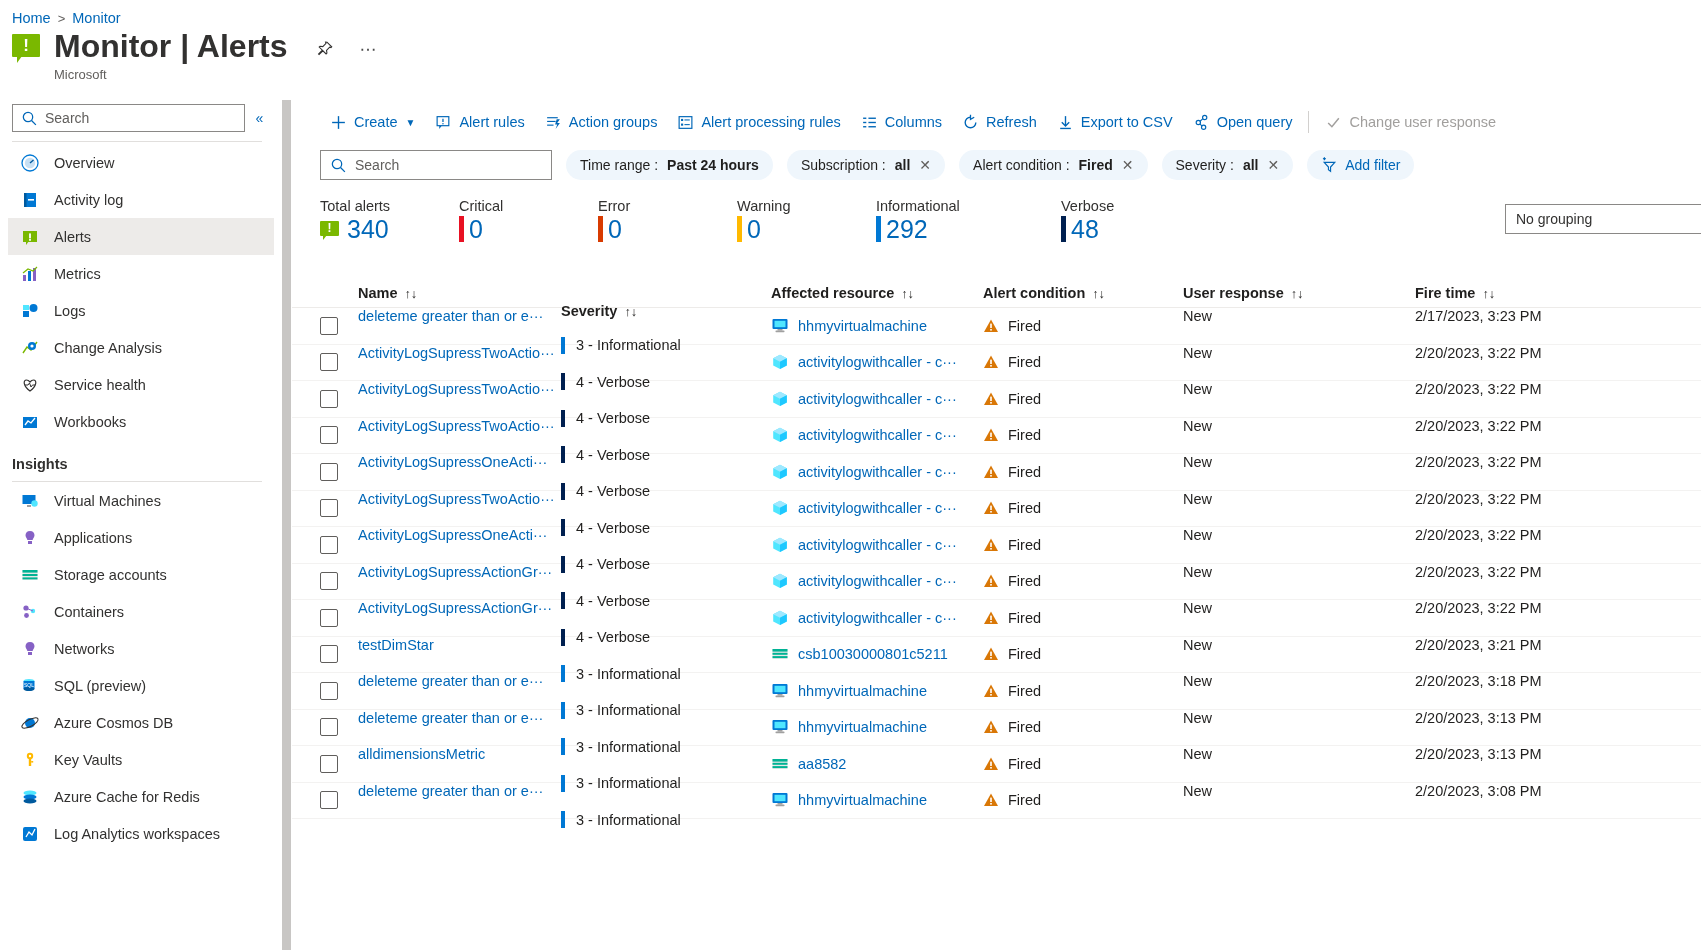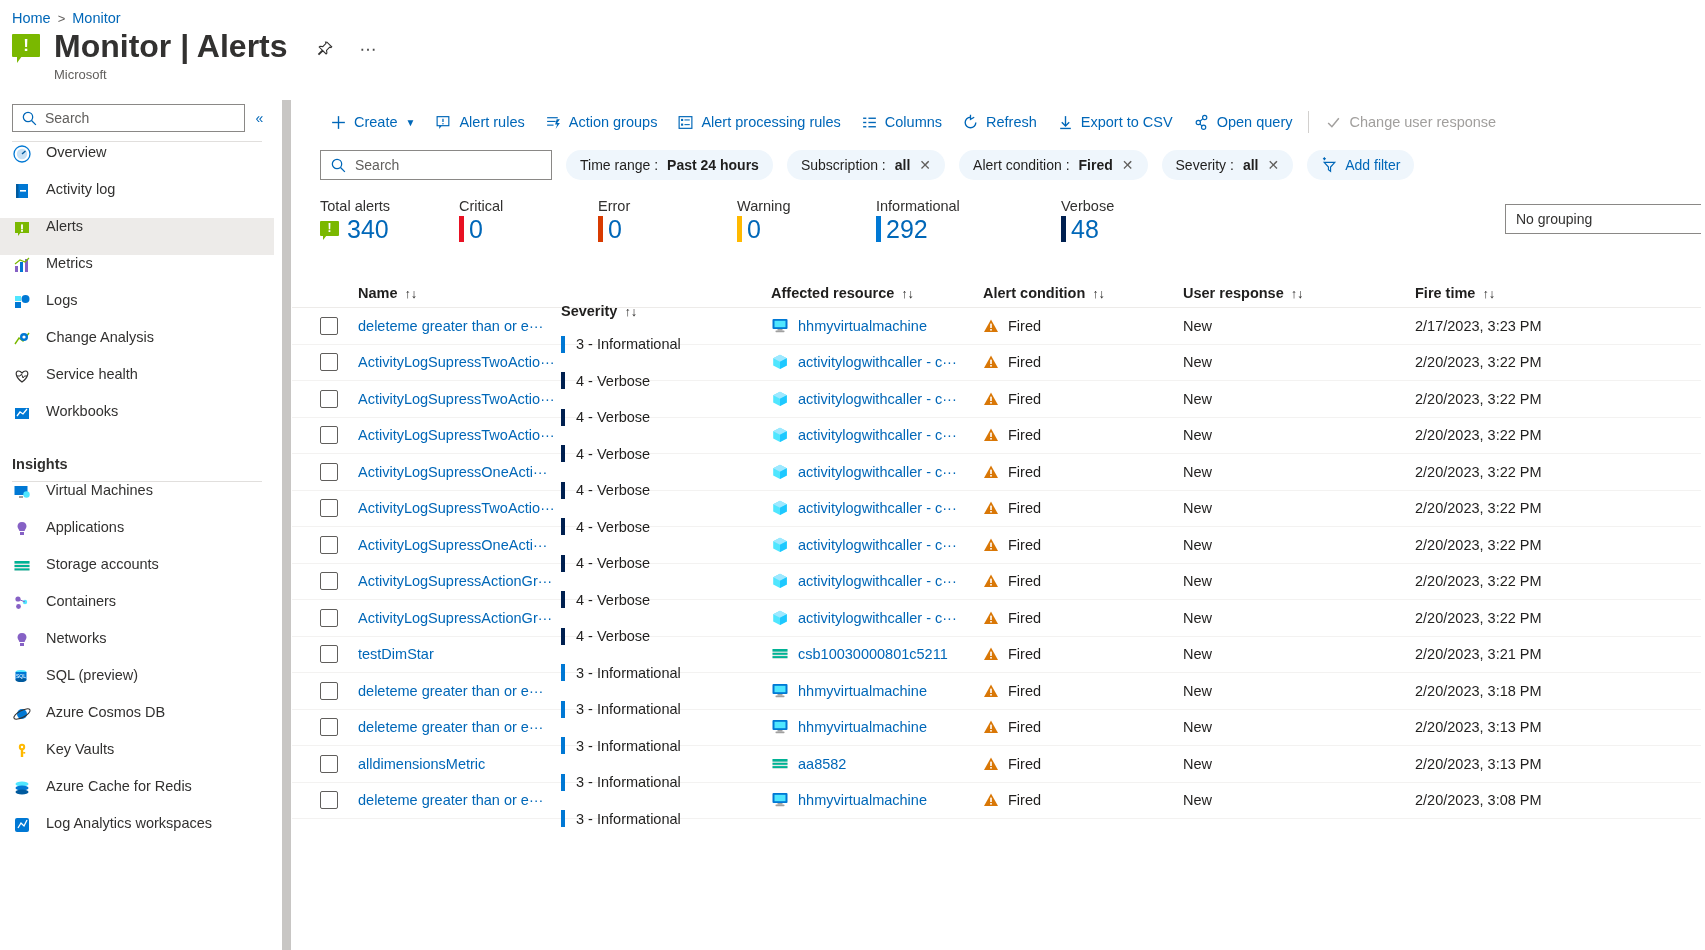--- a/index.html
+++ b/index.html
@@ -75,23 +75,24 @@
   }
   .search-box input::placeholder { color: #605e5c; }
   .collapse-btn {
     width: 30px; height: 28px; display: flex; align-items: center;
     justify-content: center; cursor: pointer; color: #0067b8; font-size: 14px;
   }
   .nav-divider { height: 1px; background: #e1dfdd; margin: 5px 12px 0 12px; }
 
   .nav-list { margin-top: 2px; }
   .nav-item {
-    display: flex; align-items: flex-start; height: 37px;
+    display: flex; align-items: center; height: 37px;
     padding-left: 12px; gap: 14px; cursor: pointer; font-size: 14.5px;
     color: #323130;
+    margin-left: 8px;
   }
   .nav-item.selected { background: #edebe9; }
   .nav-ico { width: 20px; height: 20px; flex: none; position: relative; }
 
   .nav-section-title {
     font-size: 14.5px; font-weight: 600; color: #323130;
     padding: 16px 0 4px 12px;
   }
 
   
@@ -174,21 +175,21 @@
   }
 
   
   .table { margin-top: 18px; }
   .t-head {
     display: flex; align-items: center; height: 30px;
     padding-left: 28px; border-bottom: 1px solid #edebe9;
     font-size: 14.5px; font-weight: 600; color: #201f1e;
   }
   .t-row {
-    display: flex; align-items: center; height: 36.5px;
+    display: flex; height: 36.5px;
     padding-left: 28px; border-bottom: 1px solid #f3f2f1; font-size: 14.5px;
   }
   .col-chk { width: 38px; flex: none; display: flex; align-items: center; }
   .col-name { width: 203px; flex: none; }
   .col-sev { width: 210px; flex: none; display: flex; align-items: center; gap: 11px; margin-top: 37px; }
   .col-res { width: 212px; flex: none; display: flex; align-items: center; gap: 9px; }
   .col-cond { width: 200px; flex: none; display: flex; align-items: center; gap: 9px; }
   .col-user { width: 232px; flex: none; }
   .col-fire { width: 200px; flex: none; }
   .sort-ico { margin-left: 7px; font-size: 12.5px; font-weight: 400; color: #201f1e; }

